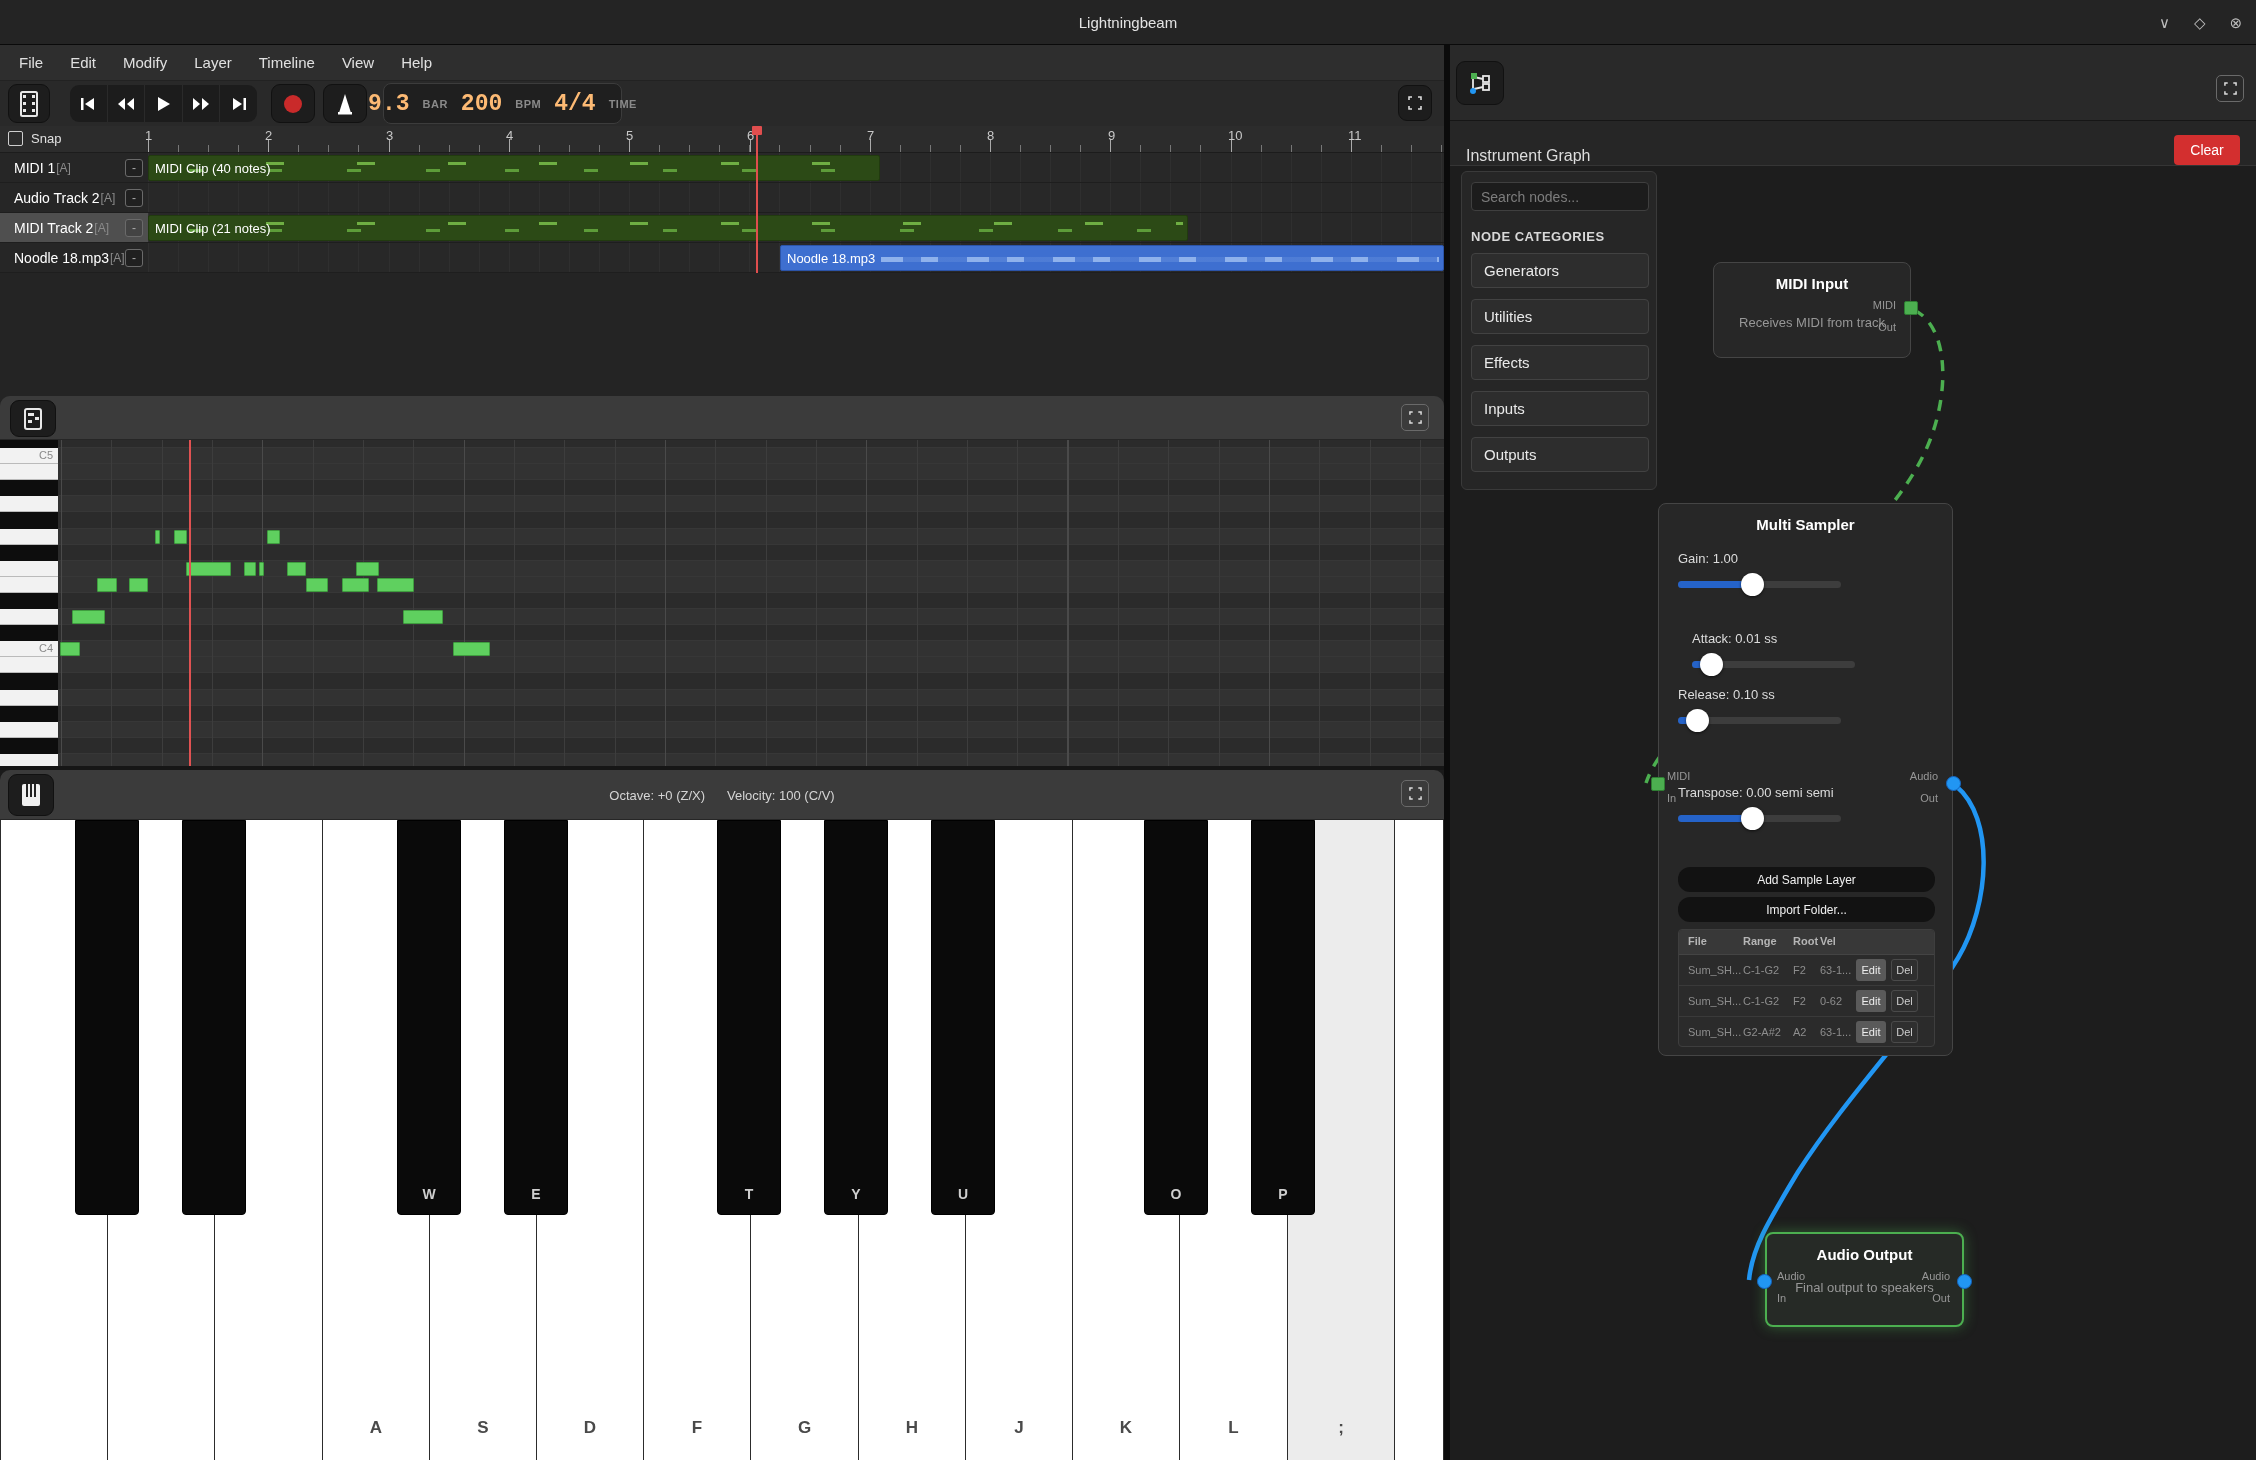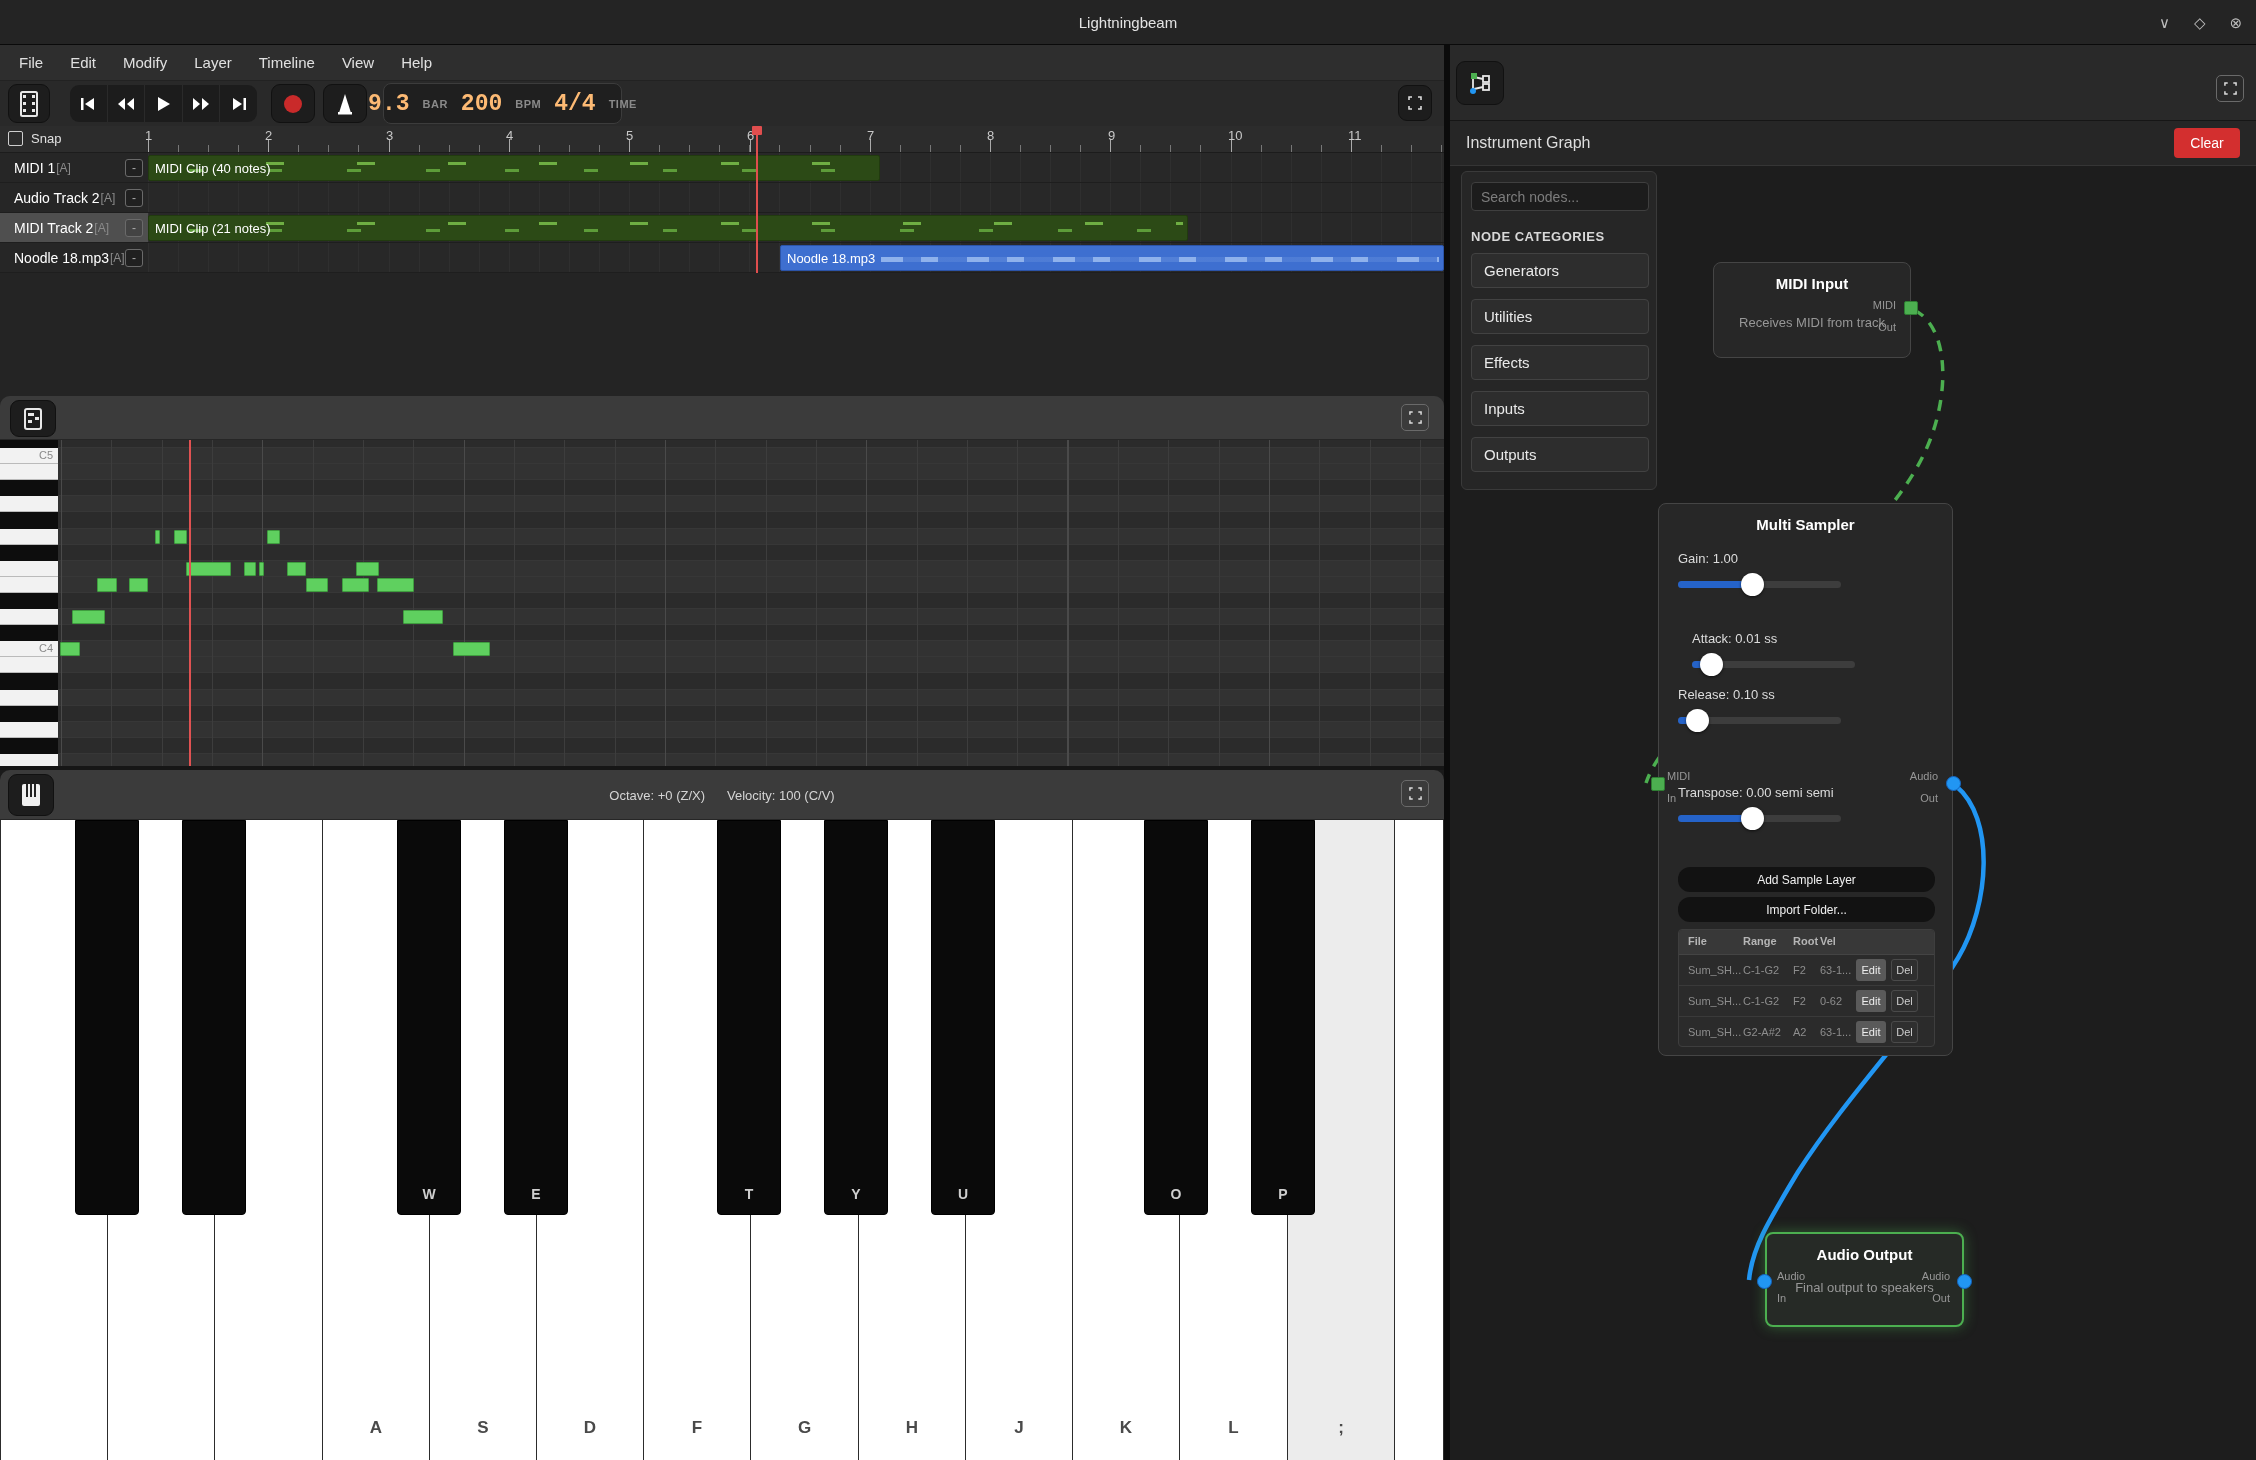--- a/index.html
+++ b/index.html
@@ -130,21 +130,21 @@
   
   .vdivider { position:absolute; left:1444px; top:45px; width:6px; height:1415px; background:#0b0b0b; }
 
   
   .right { position:absolute; left:1450px; top:45px; width:806px; height:1415px; background:#1d1d1d; }
   .g-toolbar { position:absolute; left:0; top:0; width:100%; height:76px; background:#292929;
                border-bottom:1px solid #161616; }
   .g-icon-btn { left:6px; top:16px; width:48px; height:44px; }
   .g-expand { left:766px; top:30px; }
   .g-header { position:absolute; left:0; top:76px; width:100%; height:45px; background:#262626;
-              border-bottom:1px solid #353535; display:flex; align-items:center; padding:0 16px; }
+              border-bottom:1px solid #353535; display:flex; align-items:flex-end; padding:0 16px; }
   .g-header .g-title { font-size:16px; color:#dedede; flex:1; }
   .clear-btn { background:#d32f2f; color:#fff; font-size:14px; border:none; border-radius:4px;
                width:66px; height:30px; display:flex; align-items:center; justify-content:center; }
   .canvas { position:absolute; left:0; top:121px; width:806px; height:1294px; background:#1d1d1d; overflow:hidden; }
   .wires { position:absolute; inset:0; pointer-events:none; }
 
   .sidebar { position:absolute; left:11px; top:5px; width:196px; height:319px; background:#262626;
              border:1px solid #3a3a3a; border-radius:6px; }
   .search { position:absolute; left:9px; top:10px; width:178px; height:29px; background:#1c1c1c;
             border:1px solid #3f3f3f; border-radius:4px; color:#f0abfc; font-size:14px; padding:0 9px;

